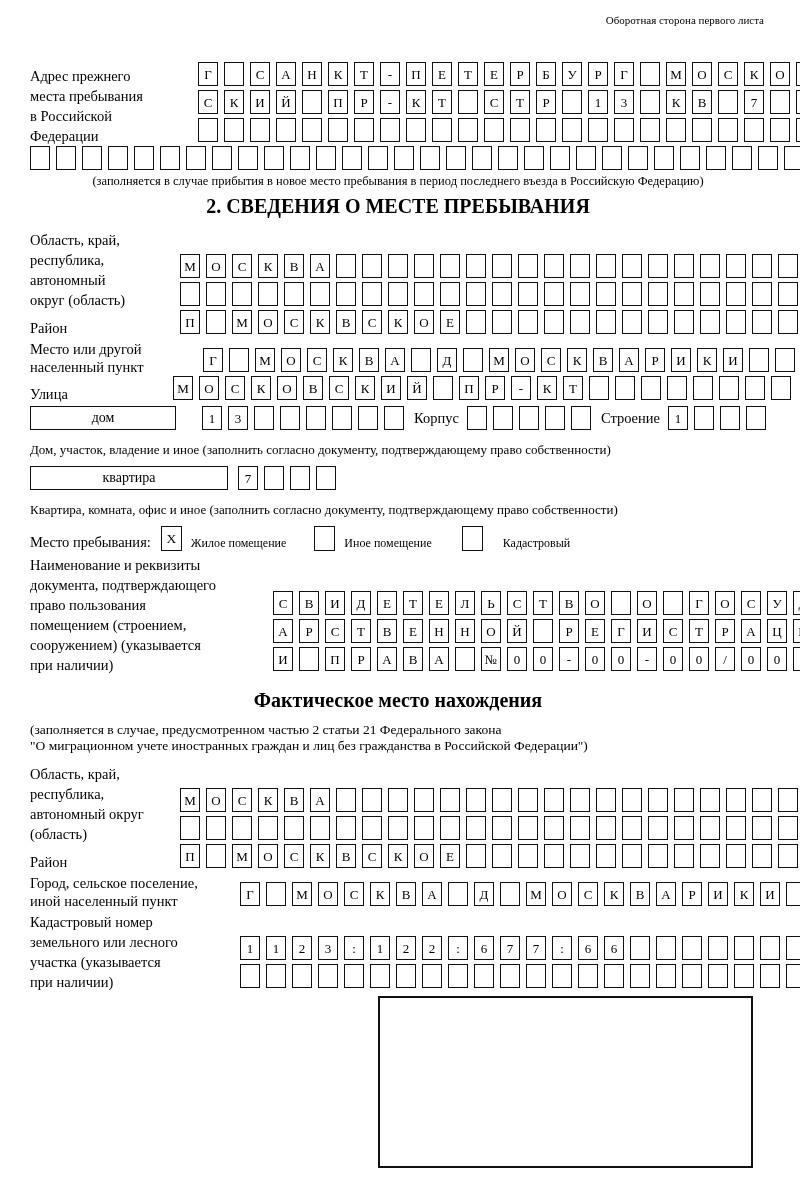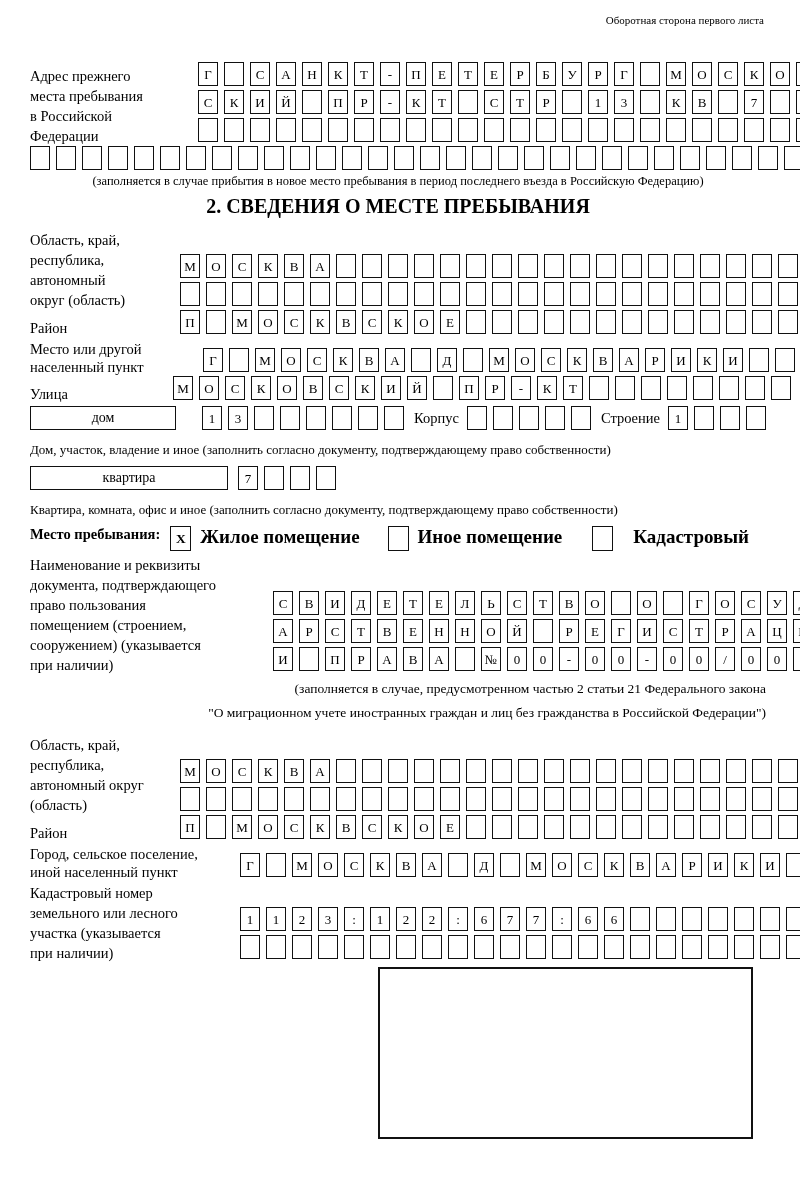--- a/index.html
+++ b/index.html
@@ -40,32 +40,32 @@
   .namebox{
     border:1.8px solid #111;height:22px;display:flex;align-items:center;justify-content:center;
     font-size:14px;box-sizing:content-box;
   }
   .house-box{width:166px;margin-right:26px;}
   .apt-box{width:196px;margin-right:10px;}
   .inline-lbl{font-size:14.5px;line-height:24px;margin:0 8px 0 10px;white-space:nowrap;}
   .caption{font-size:13px;margin:8px 0 8px 0;}
 
   
-  .chk-row{display:flex;align-items:flex-start;margin:6px 0 2px 0;font-weight:bold;}
+  .chk-row{display:flex;align-items:flex-end;margin:6px 0 2px 0;}
   .chk-label{font-size:14.5px;margin-right:10px;}
   .chk-box{
     width:19px;height:23px;border:1.8px solid #111;
     display:flex;align-items:center;justify-content:center;
     font-size:13.5px;
   }
-  .chk-opt-label{font-size:19px;margin-left:9px;}
+  .chk-opt-label{font-size:12px;margin-left:9px;}
   .gap28{margin-left:28px;} .gap30{margin-left:30px;} .gap20{margin-left:20px;}
   .chk-note{font-size:13px;margin:2px 0 8px 155px;}
 
-  .center-note{font-size:13.5px;text-align:right;line-height:24px;white-space:pre-line;margin:2px 0 8px 0;}
+  .center-note{font-size:13.5px;text-align:left;line-height:16px;white-space:pre-line;margin:2px 0 8px 0;}
 
   .stamp-wrap{width:404px;margin:4px 0 0 auto;}
   .stamp-box{width:375px;height:172px;border:2px solid #111;margin-left:16px;box-sizing:border-box;} .mt4{}
 </style>
 </head>
 <body>
 
 <div class="sheet">
 
   <div class="top-note">Оборотная сторона первого листа</div>
@@ -469,20 +469,21 @@
           <div class="cell">0</div>
           <div class="cell">0</div>
           <div class="cell">/</div>
           <div class="cell">0</div>
           <div class="cell">0</div>
           <div class="cell">0</div>
         </div>
     </div>
   </div>
 
+  <div class="sec-title" style="margin-top:14px;">Фактическое место нахождения</div>
   <div class="center-note">(заполняется в случае, предусмотренном частью 2 статьи 21 Федерального закона
 "О миграционном учете иностранных граждан и лиц без гражданства в Российской Федерации")</div>
 
   <div class="formrow">
     <div class="flabel w130">Область, край,
 республика,
 автономный округ
 (область)</div>
     <div class="rowscol">
       <div class="cellrow">

